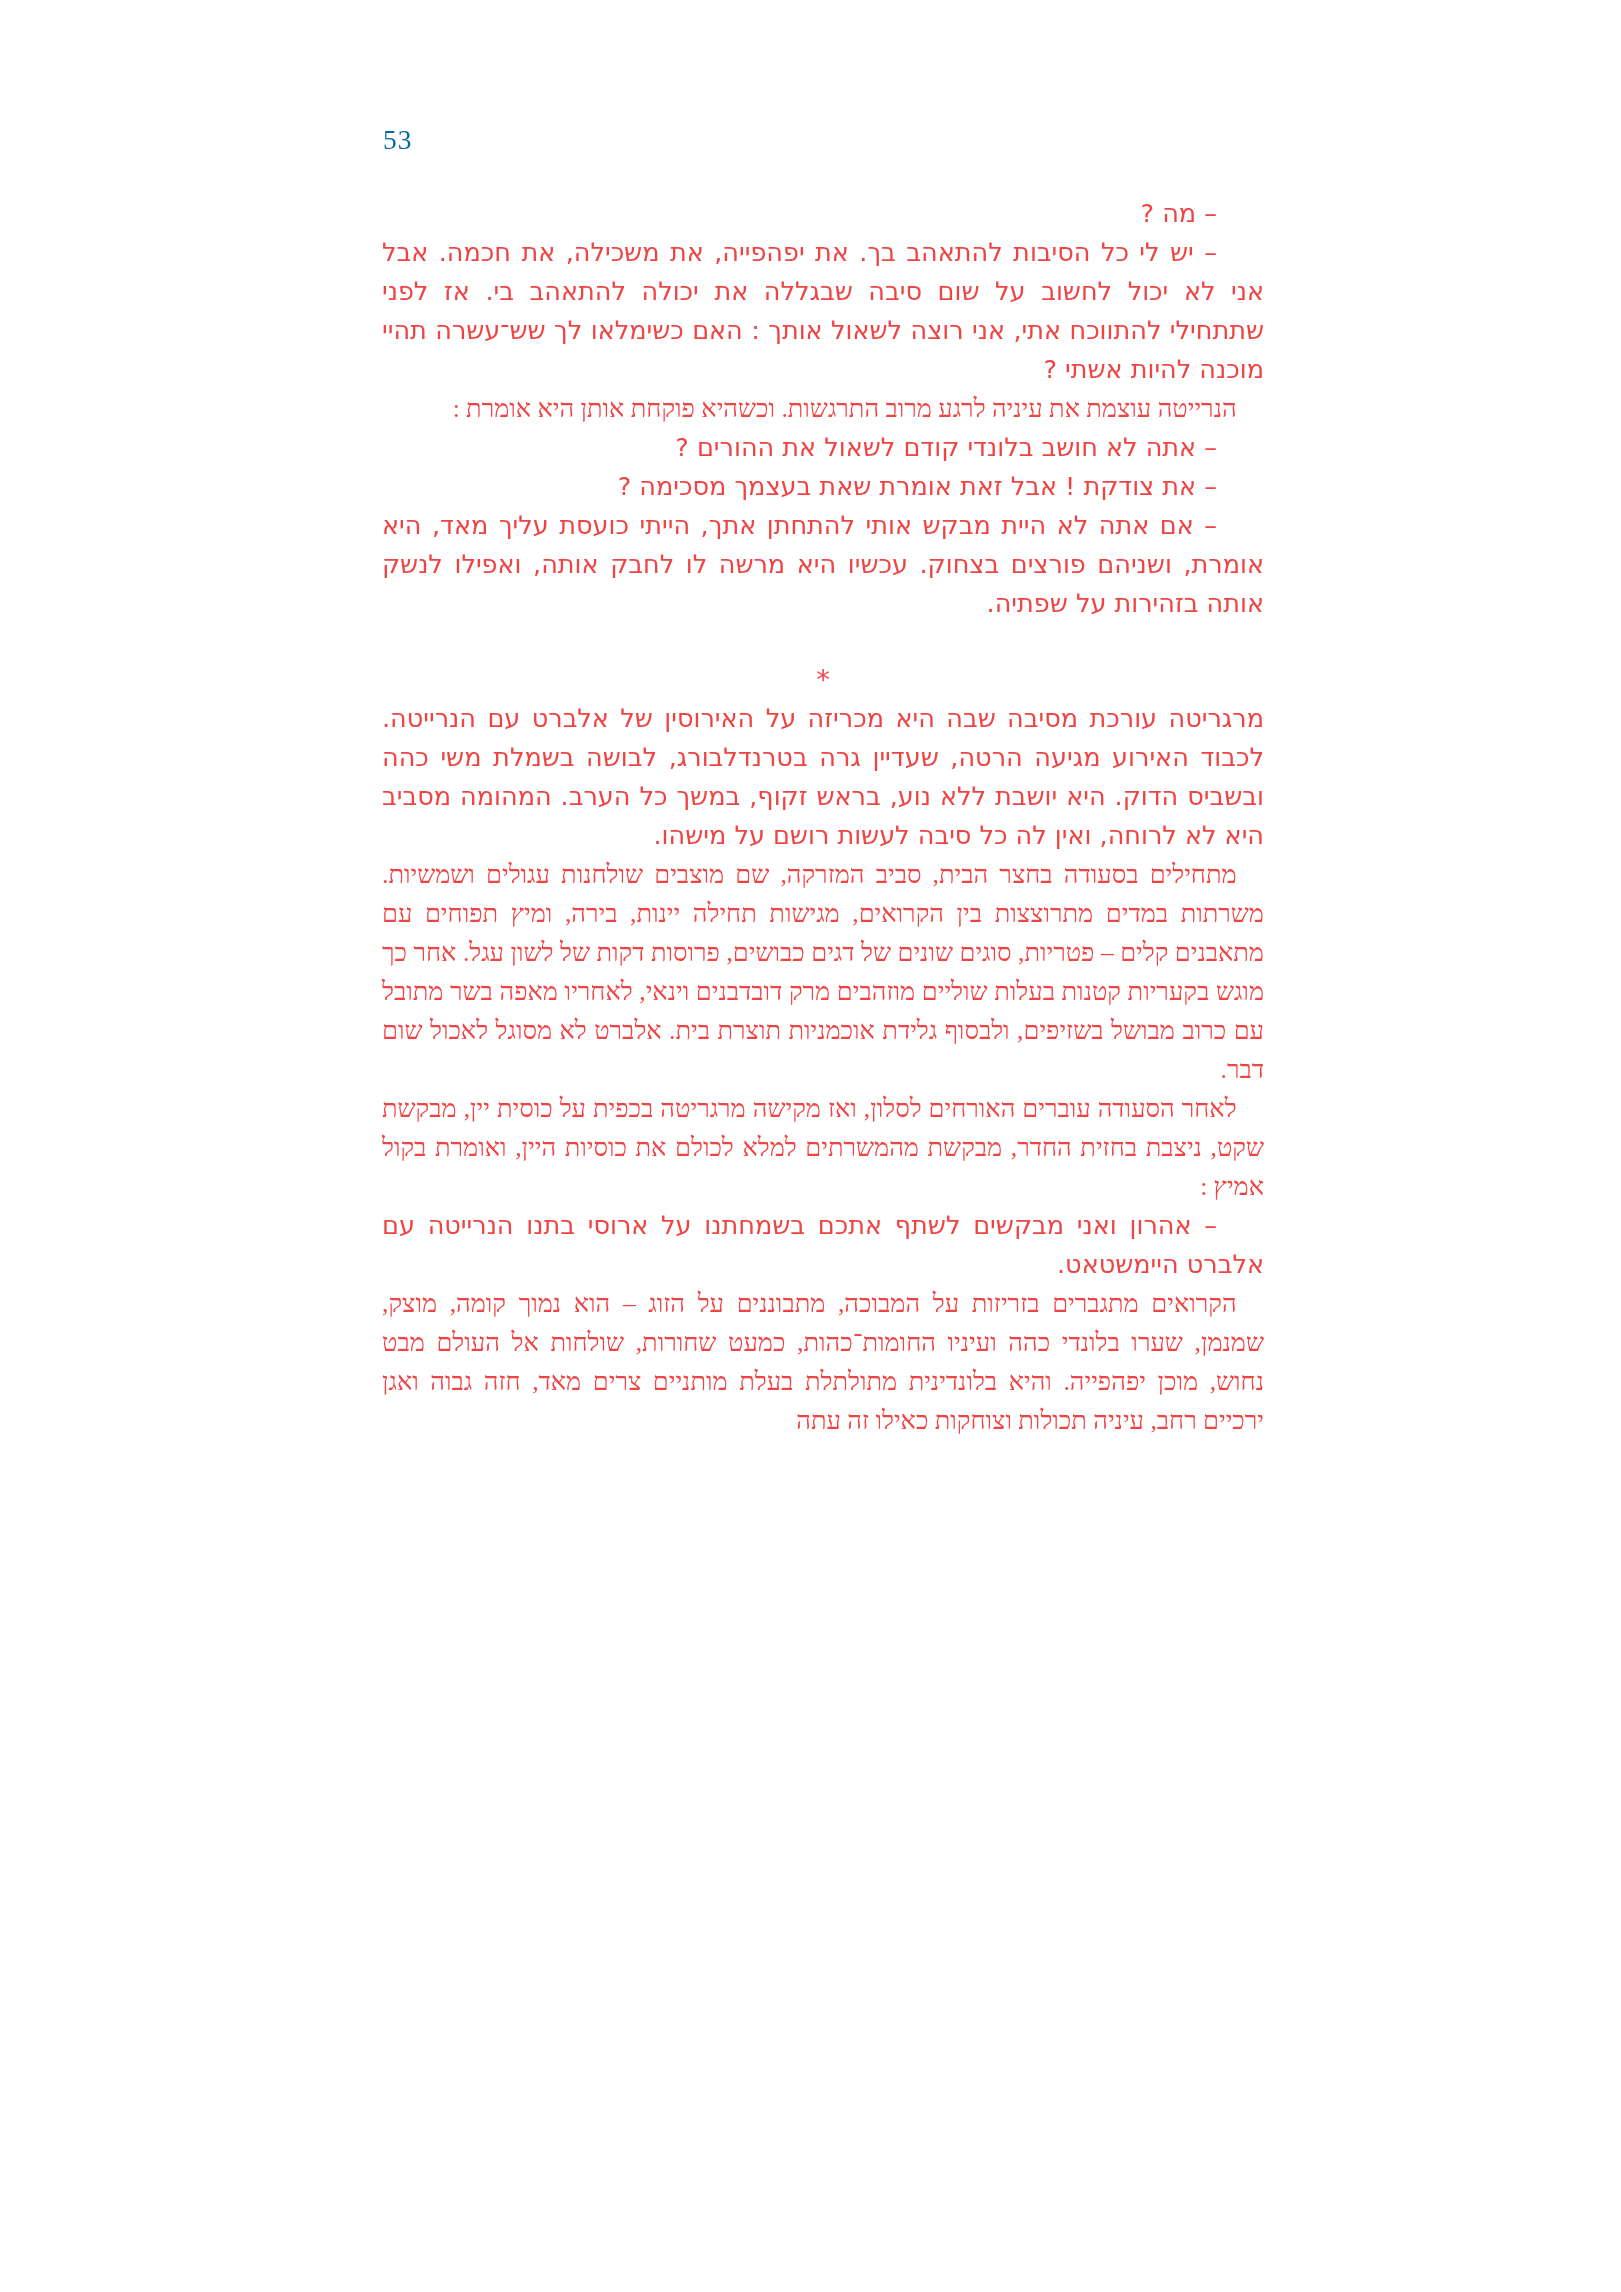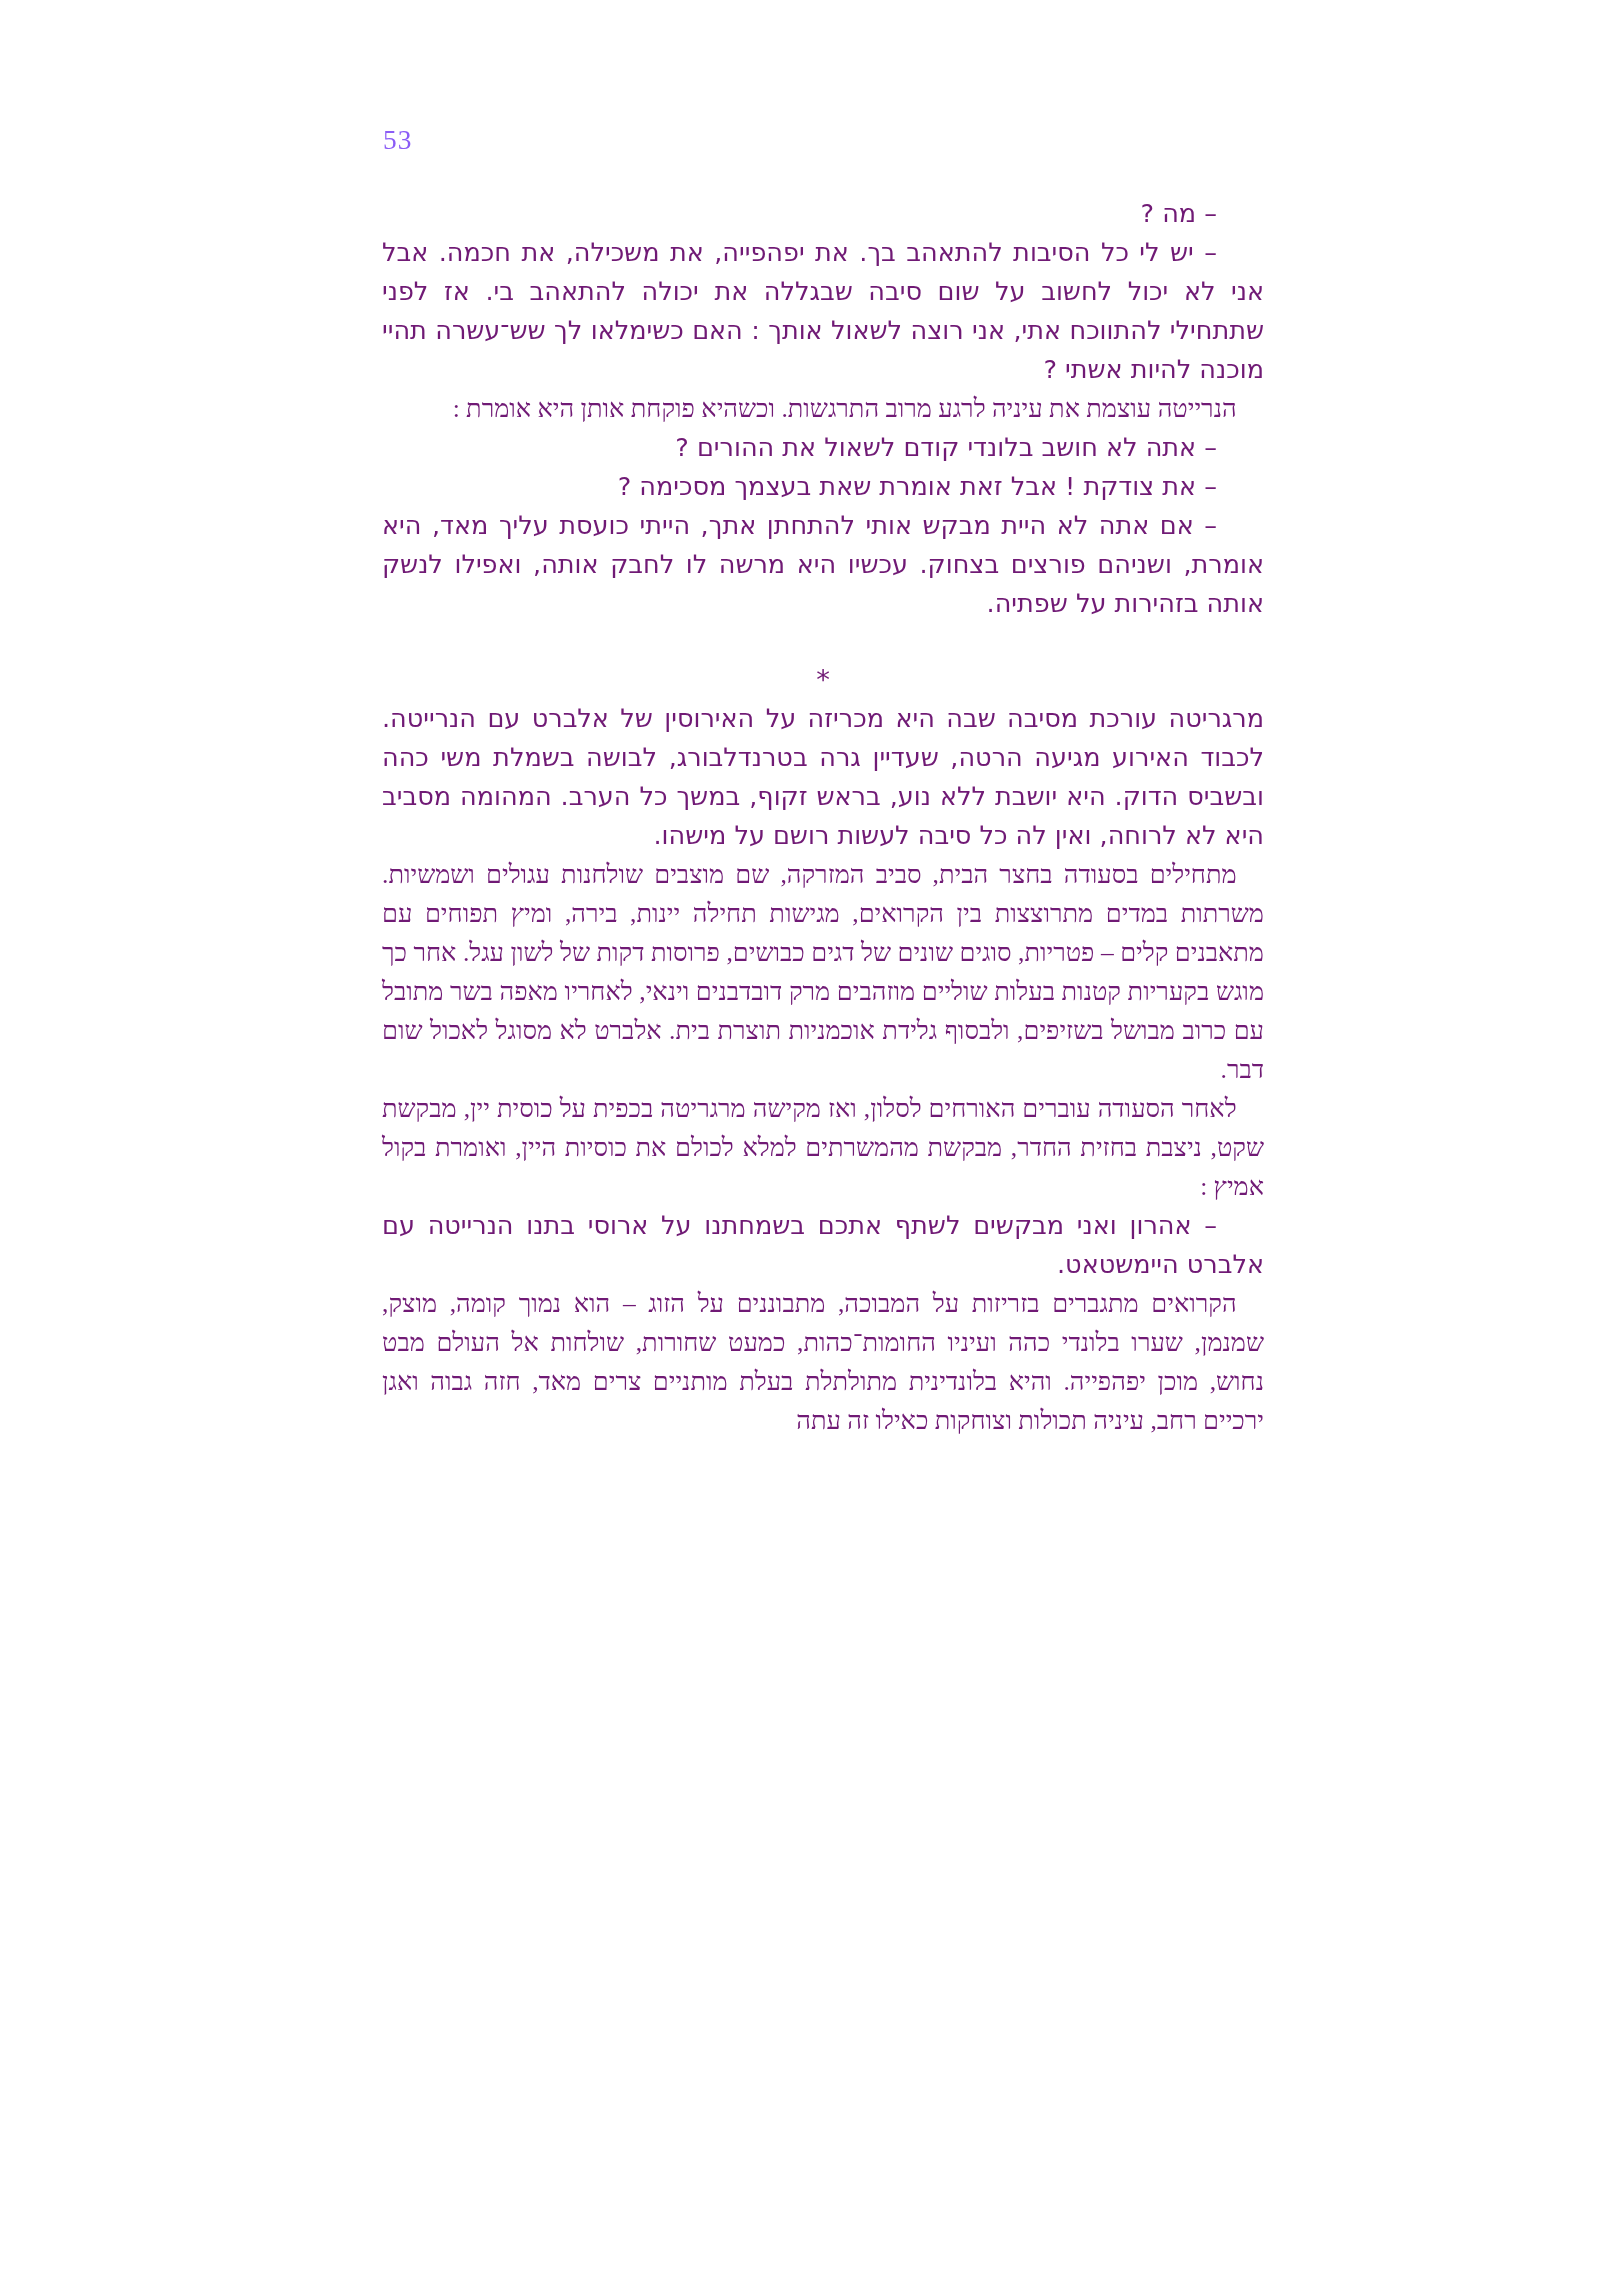--- a/index.html
+++ b/index.html
@@ -17,36 +17,36 @@
     position: absolute;
     inset: 0;
     background: #ffffff;
   }
   .page-number {
     position: absolute;
     left: 383px;
     top: 125px;
     font-family: "Liberation Serif", serif;
     font-size: 27.4px;
-    color: #8b5cf6;
+    color: #0369a1;
     letter-spacing: 1px;
   }
   .text-block {
     position: absolute;
     top: 194px;
     left: 382px;
     width: 882px;
     direction: rtl;
     unicode-bidi: embed;
     text-align: justify;
     text-justify: inter-word;
     font-family: "DejaVu Sans", sans-serif;
     font-size: 25.5px;
     line-height: 39px;
-    color: #701a75;
+    color: #ef4444;
   }
   .text-block p {
     margin: 0;
     padding: 0;
   }
   .para.indent {
     text-indent: 27.4px;
     font-family: Liberation Serif, serif;
   }
   .para.dialogue {

